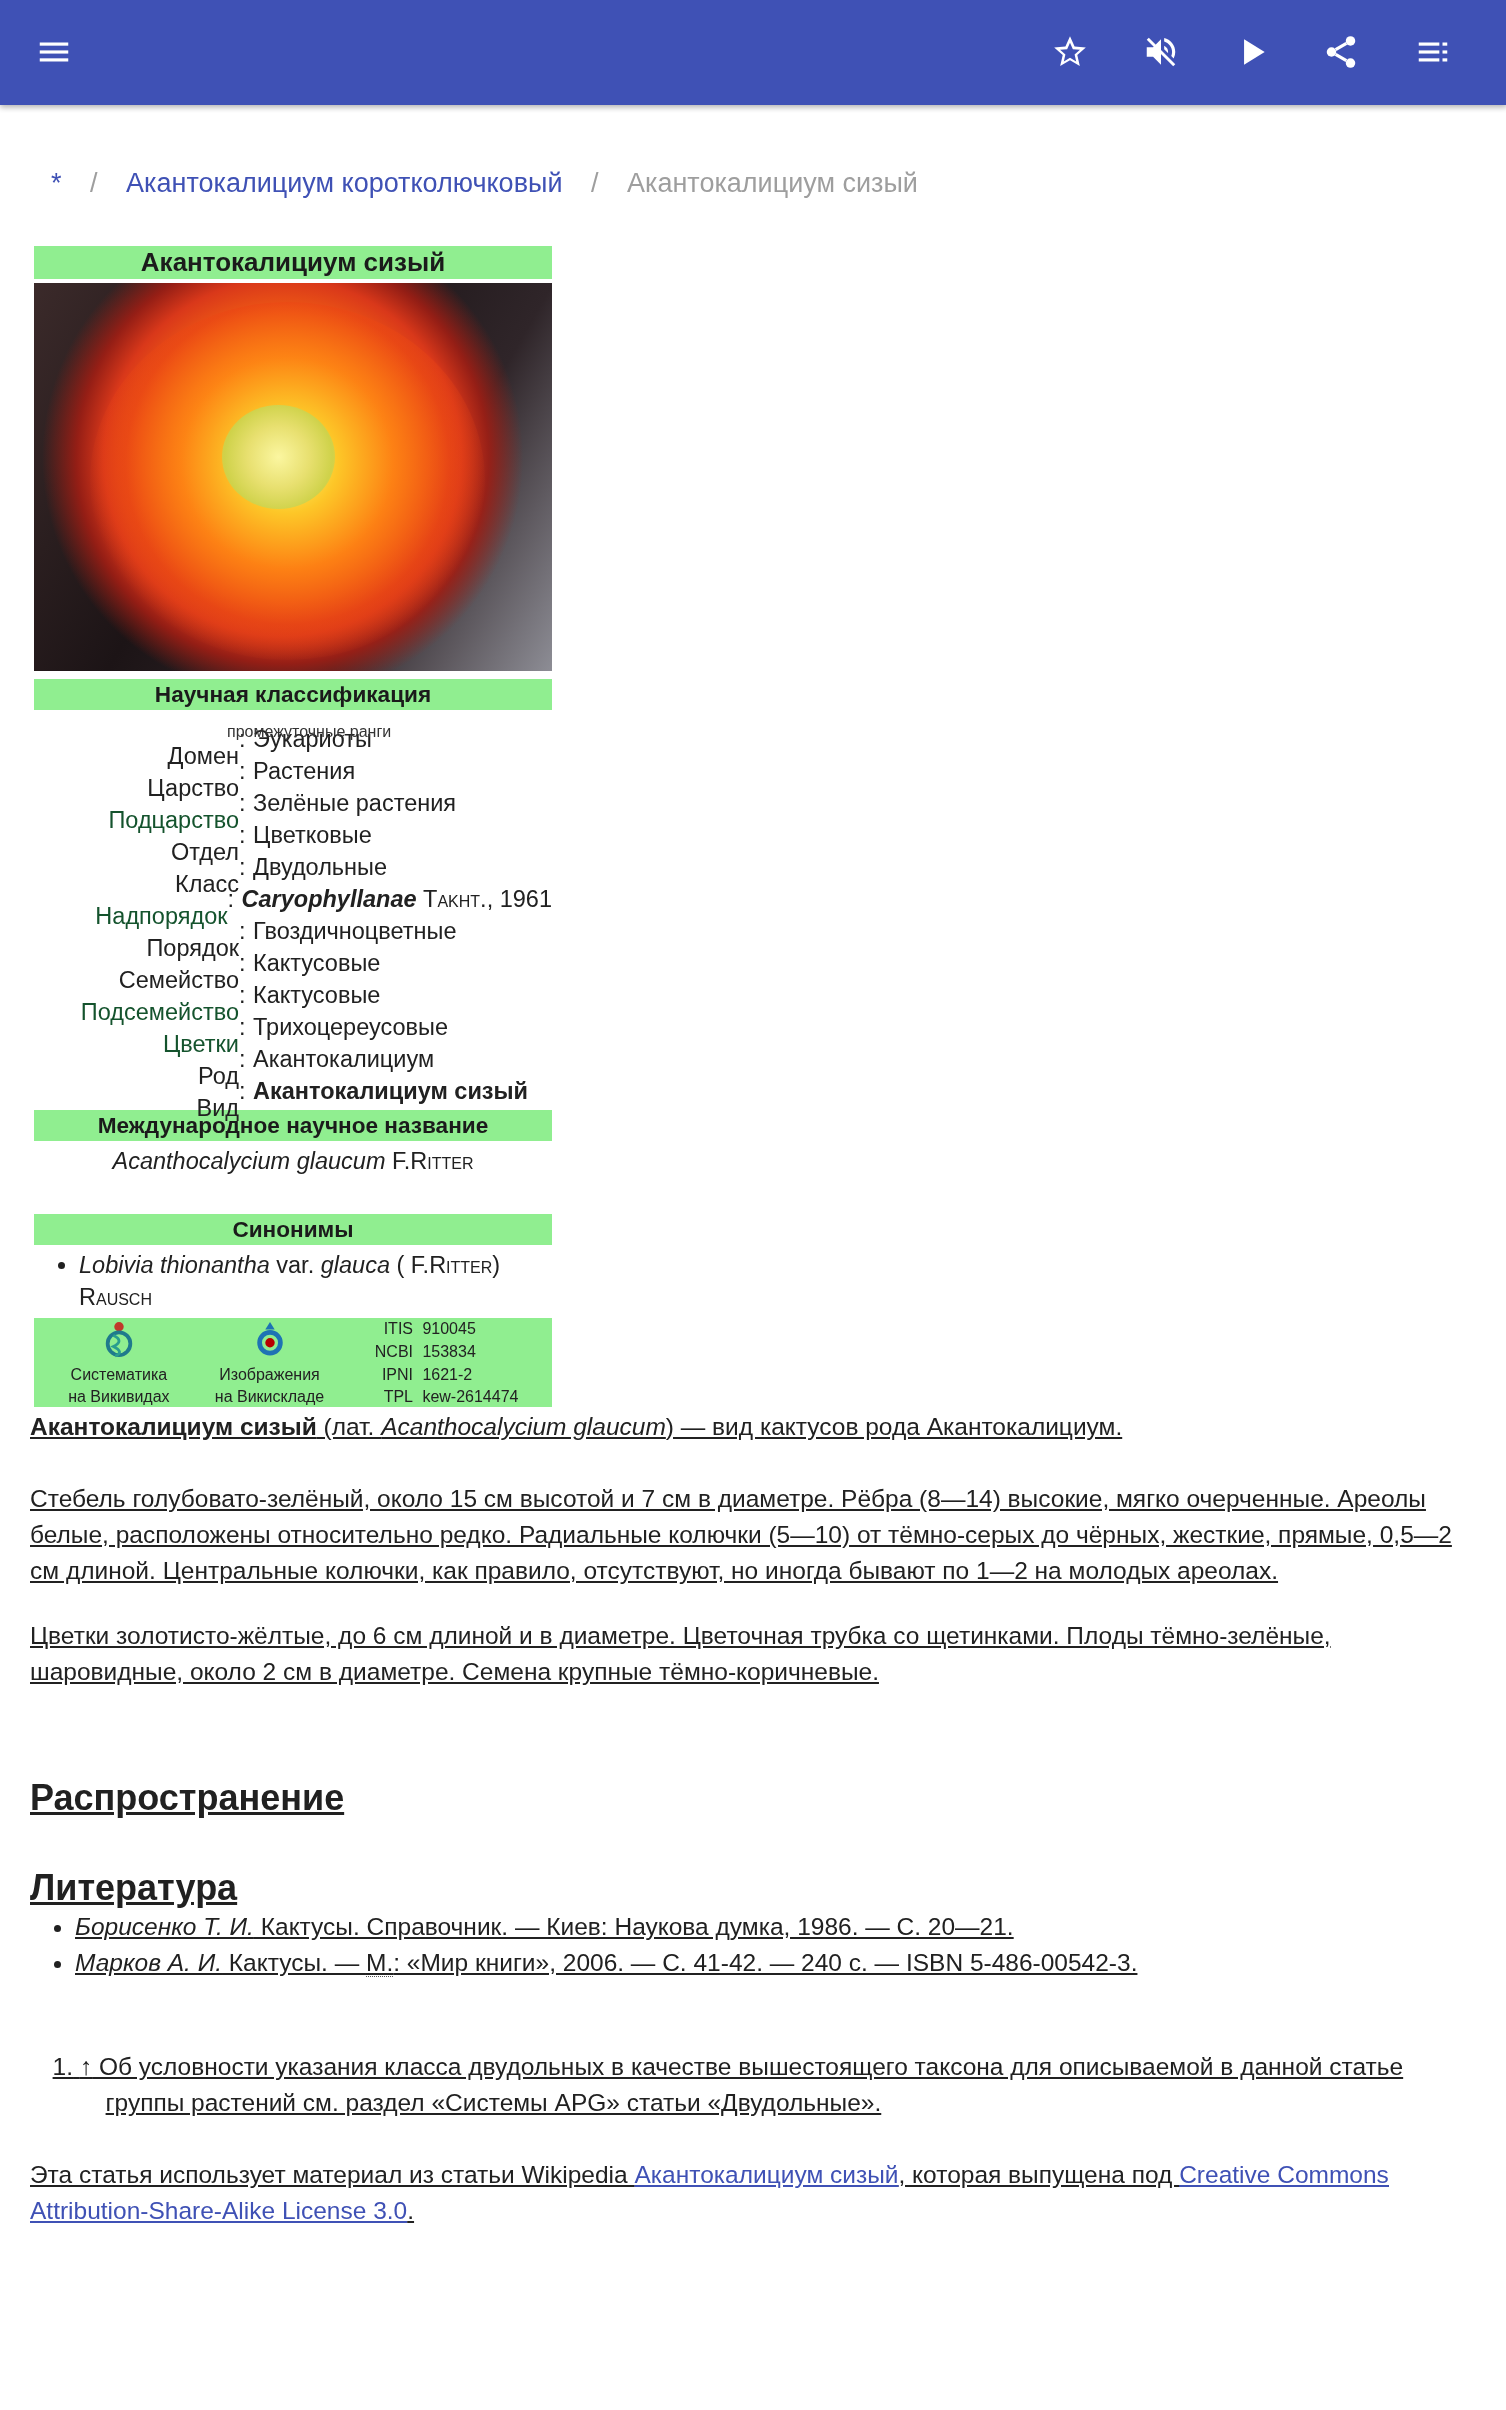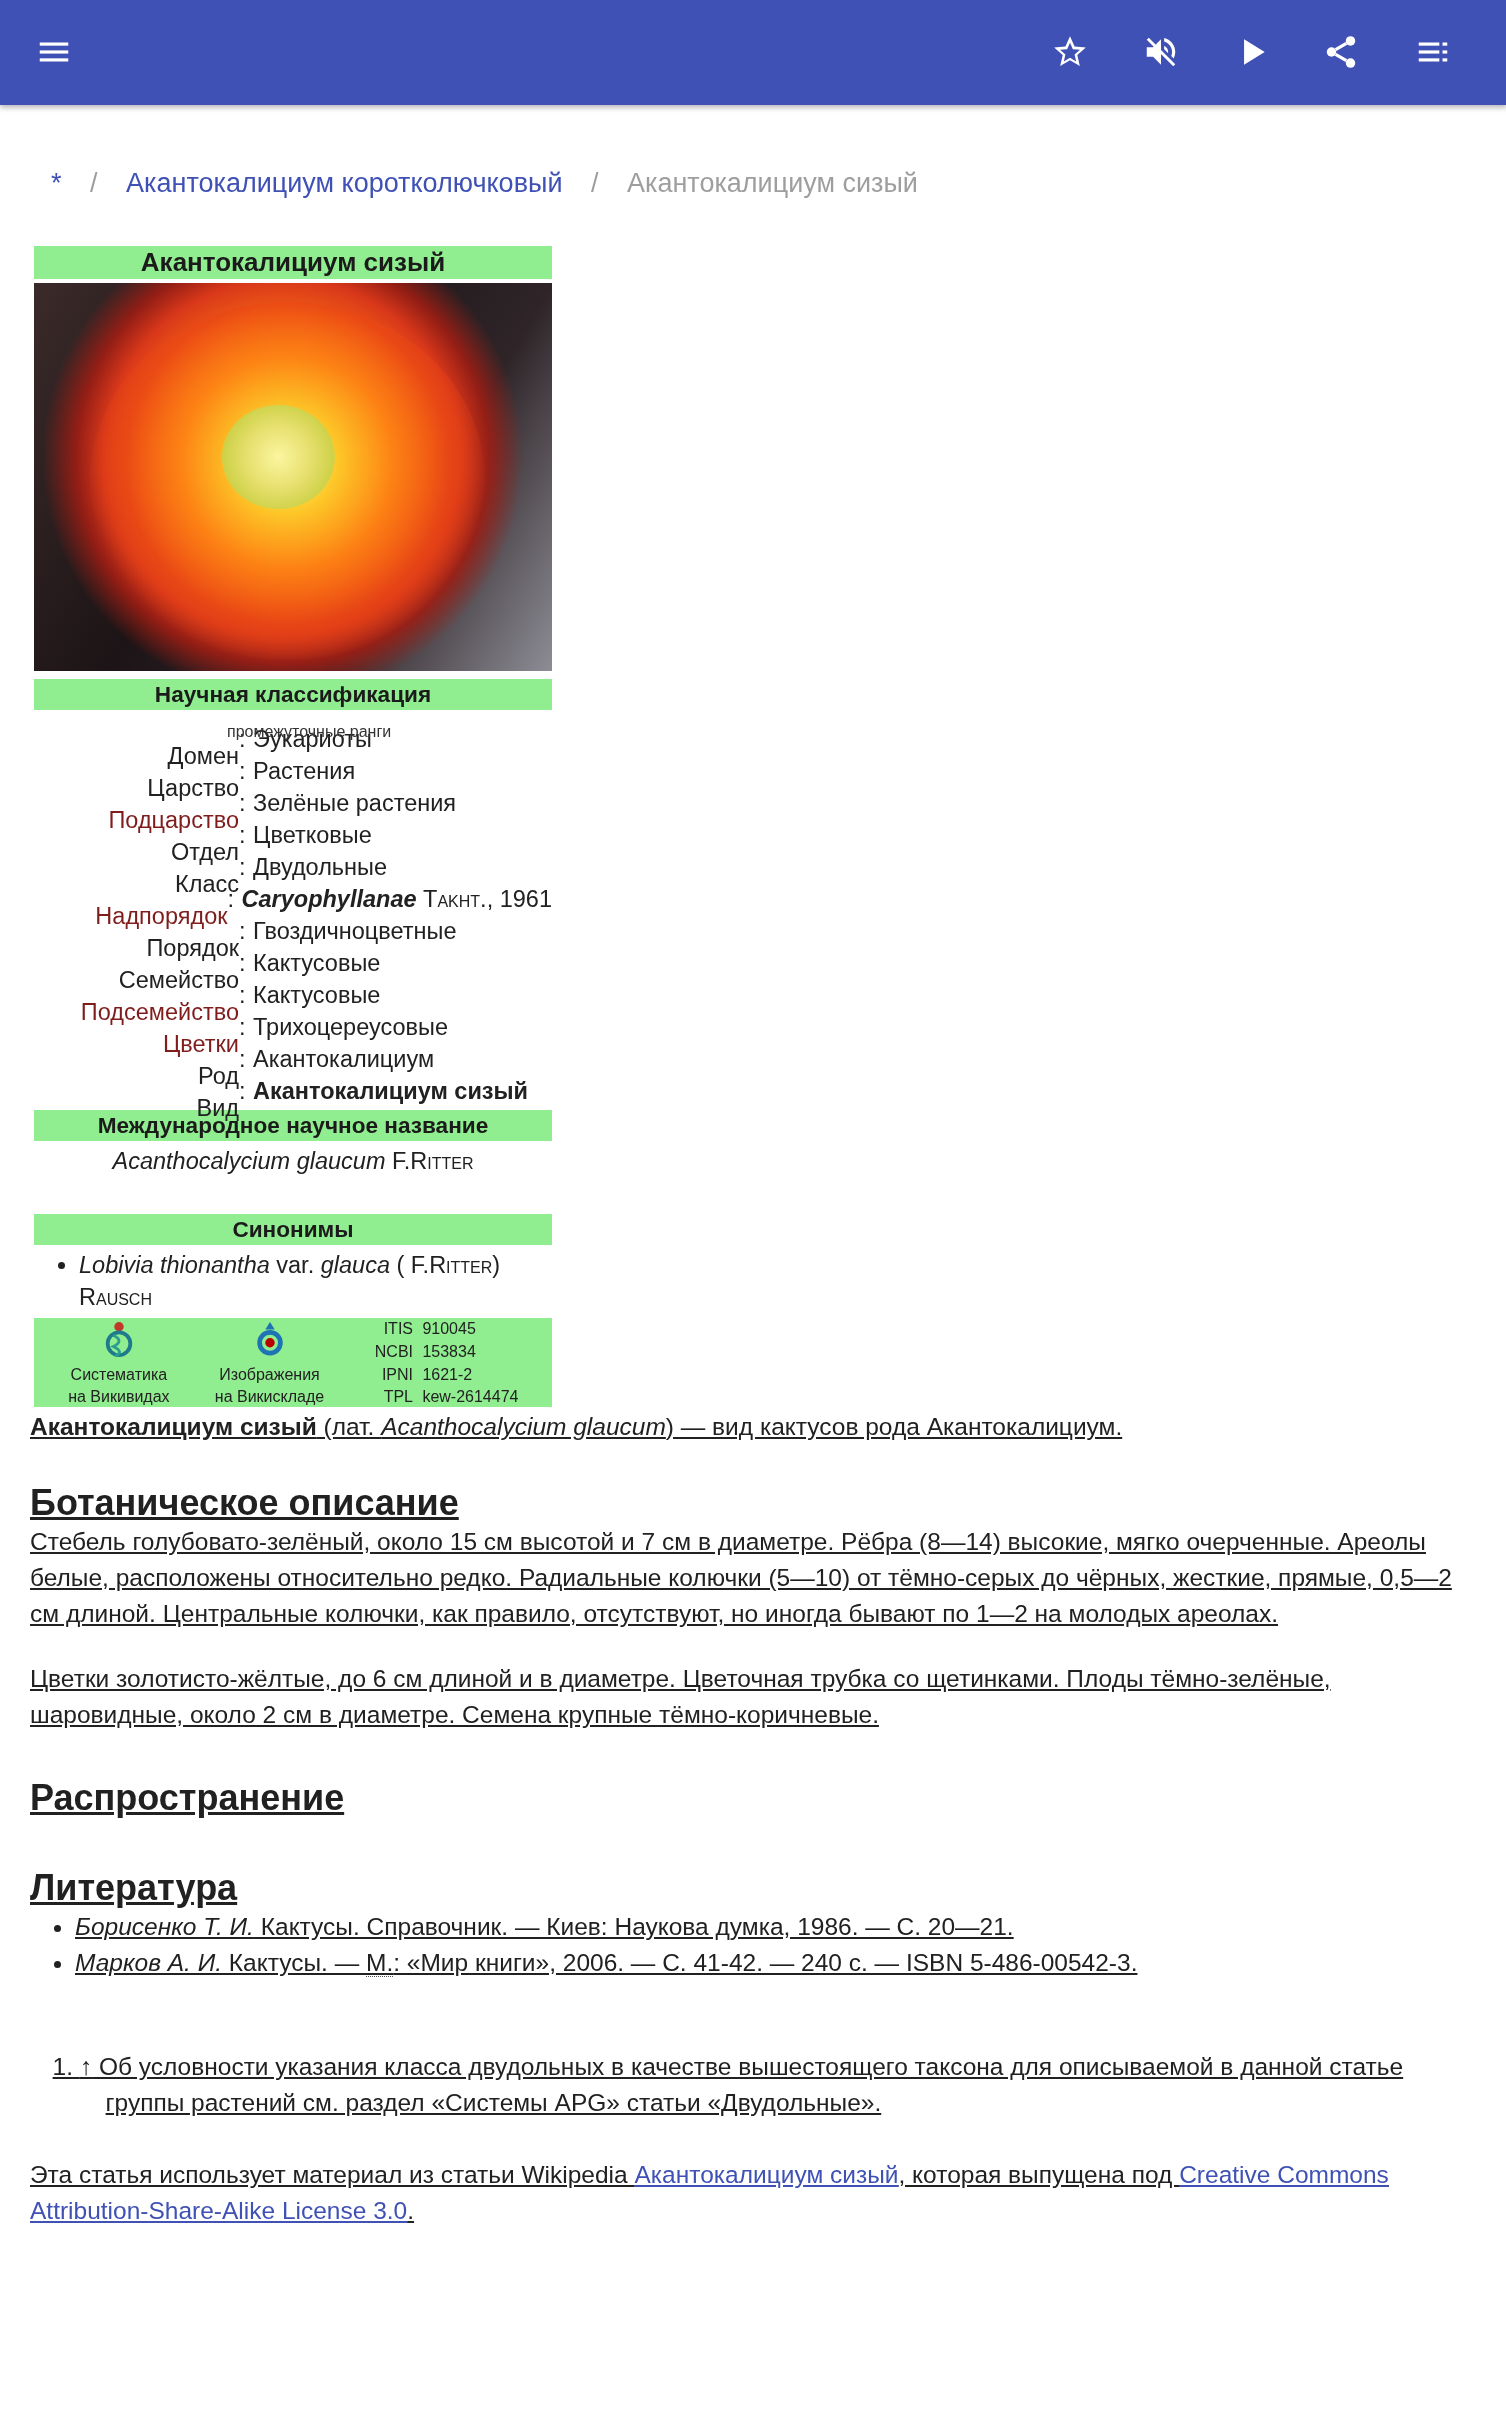--- a/index.html
+++ b/index.html
@@ -27,21 +27,21 @@
   }
   .ib-image .petals { position: absolute; left: 56px; top: 19px; width: 395px; height: 358px; border-radius: 50%;
     background: radial-gradient(ellipse at 50% 45%, rgba(255,250,120,0.9) 0%, rgba(255,200,40,0.85) 18%, rgba(255,130,20,0.75) 38%, rgba(235,70,20,0.6) 58%, rgba(200,40,20,0) 72%); }
   .ib-image .center { position: absolute; left: 188px; top: 122px; width: 113px; height: 104px; border-radius: 50%;
     background: radial-gradient(circle, #fbf6a0 0%, #e8e070 40%, #cfd24a 70%, rgba(200,200,60,0) 100%); }
 
   .ib-note { position: absolute; left: 193px; top: 477px; font-size: 16px; color: #333; white-space: nowrap; }
   .ib-rows { margin-top: 13px; }
   .ib-row { display: flex; height: 32px; line-height: 32px; white-space: nowrap; }
   .ib-row .k { width: 205px; text-align: right; color: #212121; margin-top: 17px; }
-  .ib-row .k.link { color: #7f1d1d; }
+  .ib-row .k.link { color: #14532d; }
   .ib-row .colon { color: #212121; }
   .ib-row .v { padding-left: 7.5px; color: #212121; }
   .ib-row .v b { font-weight: bold; }
   .ib-row .v i.b { font-style: italic; font-weight: bold; }
   .sc { font-variant: small-caps; }
 
   .ib-intl { text-align: center; height: 36px; line-height: 36px; margin-top: 1.9px; }
   .ib-syn-list { padding-left: 45px; margin-top: 3.8px; font-size: 23.5px; line-height: 32px; }
   .ib-syn-list li { list-style: disc; }
 
@@ -250,21 +250,20 @@
         </div>
     </div>
   </div>
 </div>
 
 <div class="content" style="top:1409px;">
   <p><b>Акантокалициум сизый</b><span> (лат. </span><i>Acanthocalycium glaucum</i><span>) — вид кактусов рода Акантокалициум.</span></p>
 </div>
 
 <div class="content" style="top:1481px;">
-  <h2>Ботаническое описание</h2>
   <p>Стебель голубовато-зелёный, около 15 см высотой и 7 см в диаметре. Рёбра (8—14) высокие, мягко очерченные. Ареолы белые, расположены относительно редко. Радиальные колючки (5—10) от тёмно-серых до чёрных, жесткие, прямые, 0,5—2 см длиной. Центральные колючки, как правило, отсутствуют, но иногда бывают по 1—2 на молодых ареолах.</p>
   <p style="margin-top:29px;">Цветки золотисто-жёлтые, до 6 см длиной и в диаметре. Цветочная трубка со щетинками. Плоды тёмно-зелёные, шаровидные, около 2 см в диаметре. Семена крупные тёмно-коричневые.</p>
 </div>
 
 <div class="content" style="top:1776px;">
   <h2>Распространение</h2>
 </div>
 
 <div class="content" style="top:1866px;">
   <h2>Литература</h2>

